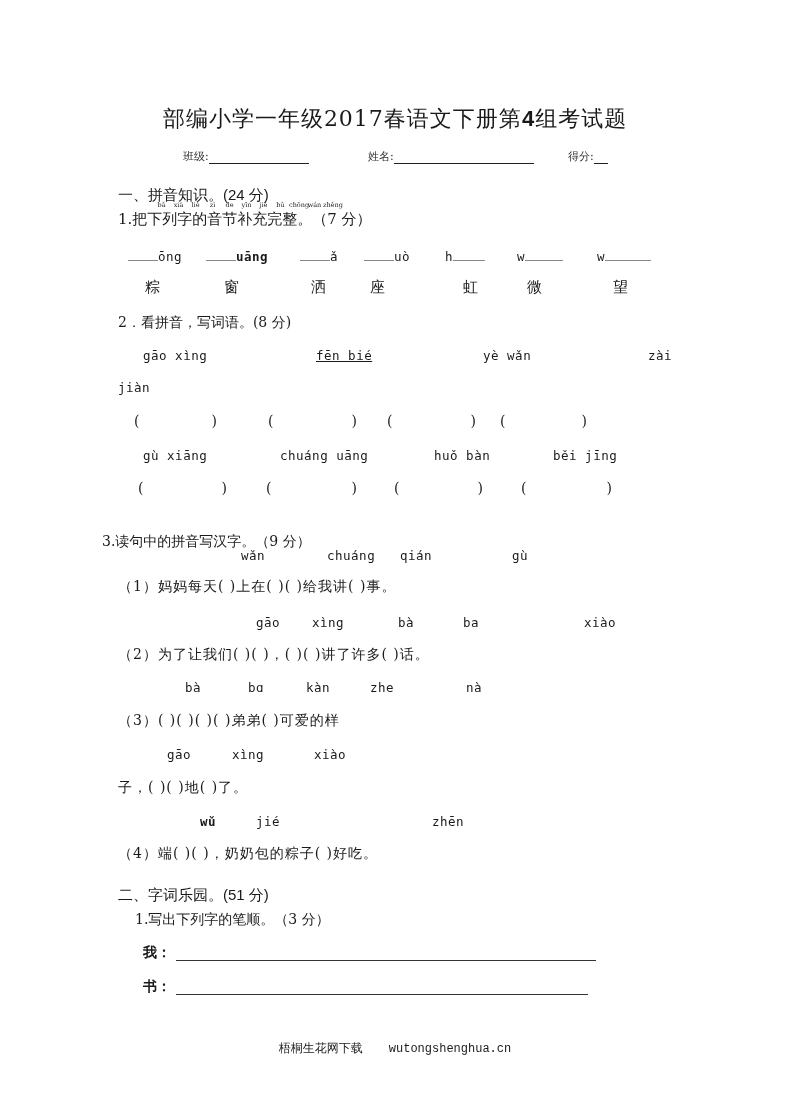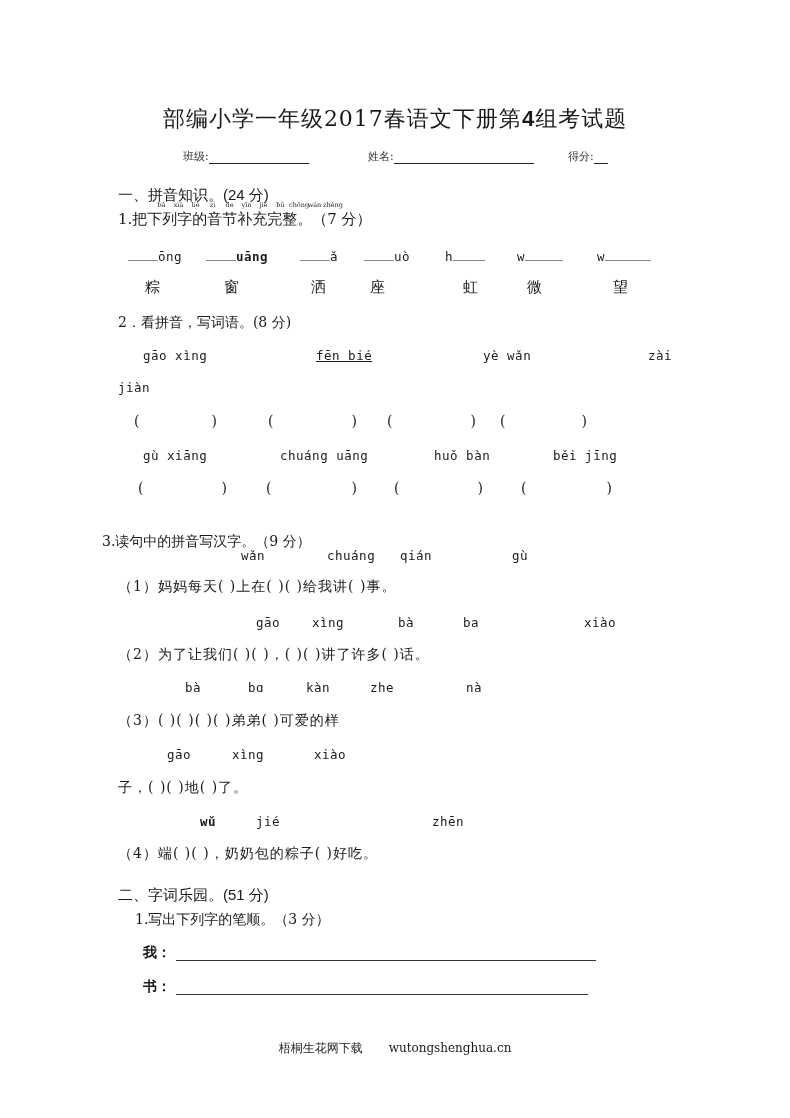--- a/index.html
+++ b/index.html
@@ -12,21 +12,21 @@
   .uline { display: inline-block; border-bottom: 1px solid #222; height: 12px; vertical-align: bottom; }
   .sec { font-family: "Liberation Sans", "DejaVu Sans", sans-serif; font-size: 15px; font-weight: normal; margin-top: 8px; }
   .q { font-size: 14px; }
   .py { font-size: 12.5px; font-family: "DejaVu Sans Mono", "Liberation Mono", monospace; letter-spacing: 0.5px; }
   .tiny { font-size: 6.5px; font-family: "DejaVu Serif", serif; }
   .blank { display: inline-block; border-bottom: 1px solid #888; width: 42px; height: 12px; vertical-align: baseline; }
   .hz { font-size: 15px; }
   .sent { font-size: 14px; letter-spacing: 1px; }
   .bold { font-weight: bold; font-family: "DejaVu Sans", sans-serif; }
   .line { position: absolute; border-bottom: 1px solid #333; height: 0; }
-  .footer { font-size: 12px; top: 1040px; left: 0; width: 790px; text-align: center; }
+  .footer { font-size: 12px; top: 1040px; left: 0; width: 790px; text-align: center; font-family: Liberation Mono, monospace; }
 </style>
 </head>
 <body>
 
 <div class="abs title">
   <span>部编小学一年级2017春语文下册第</span><b>4</b><span>组考试题</span>
 </div>
 
 <div class="abs meta" style="left:183px;">
   <span>班级:</span><span class="uline" style="width:100px;"></span>

